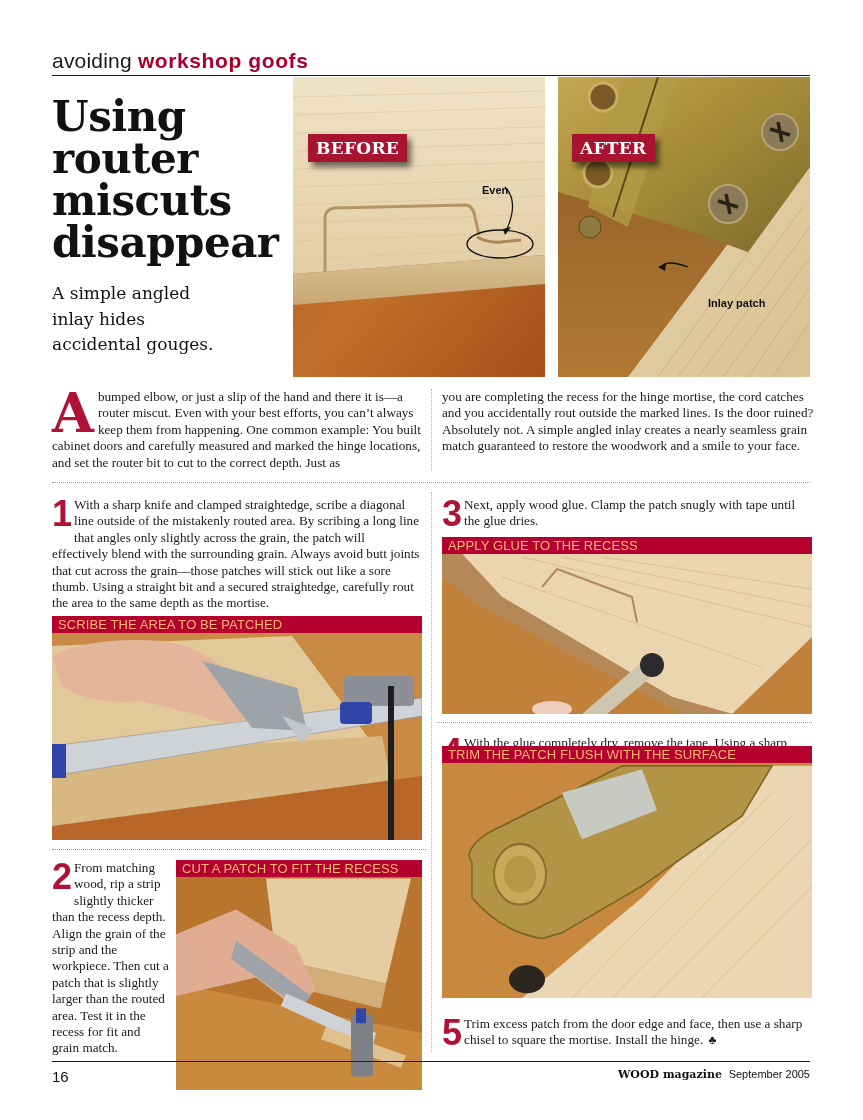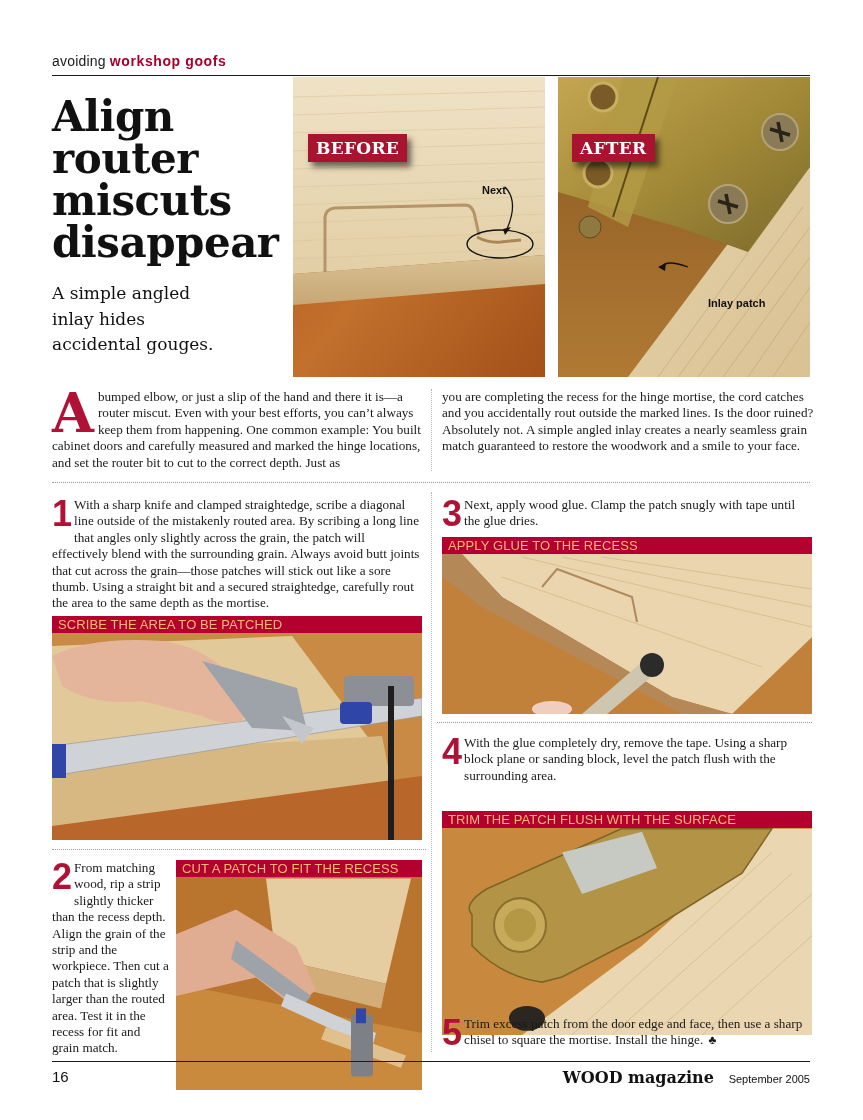--- a/index.html
+++ b/index.html
@@ -2,21 +2,21 @@
 <html><head>
 <meta charset="utf-8">
 <style>
   * { box-sizing: border-box; margin: 0; padding: 0; }
   html, body { width: 863px; height: 1120px; background: #ffffff; overflow: hidden; }
   body { position: relative; font-family: "Liberation Serif", serif; color: #1a1a1a; }
 
   .abs { position: absolute; }
 
   
-  .section-head { left: 52px; top: 48px; font-family: "Liberation Sans", sans-serif; font-size: 14px; line-height: 26px; letter-spacing: 0.2px; white-space: nowrap; }
+  .section-head { left: 52px; top: 48px; font-family: "Liberation Sans", sans-serif; font-size: 21px; line-height: 26px; letter-spacing: 0.2px; white-space: nowrap; }
   .section-head .light { color: #1a1a1a; font-weight: normal; }
   .section-head .bold { color: #a8002c; font-weight: bold; letter-spacing: 0.6px; }
   .head-rule { left: 52px; top: 75px; width: 758px; height: 1px; background: #1a1a1a; }
 
   
   .title { left: 52px; top: 96px; width: 240px; font-family: "DejaVu Serif", serif; font-weight: bold; font-size: 42px; line-height: 42px; color: #111; letter-spacing: -0.5px; }
   .subtitle { left: 52px; top: 281px; width: 235px; font-family: "DejaVu Serif", serif; font-size: 17px; line-height: 25.5px; color: #111; }
 
   
   .photo { overflow: hidden; }
@@ -35,34 +35,34 @@
   .vdots { width: 0; border-left: 1px dotted #b5b5b5; }
   .hdots { height: 0; border-top: 1px dotted #9a9a9a; }
 
   
   .capbar { position: absolute; left: 0; top: 0; right: 0; height: 17px; background: #b3002f; color: #fdba74; font-family: "Liberation Sans", sans-serif; font-size: 13px; line-height: 17px; padding-left: 6px; letter-spacing: 0.1px; white-space: nowrap; z-index: 2; }
 
   
   .foot-rule { left: 52px; top: 1061px; width: 758px; height: 1px; background: #1a1a1a; }
   .page-num { left: 52px; top: 1068px; font-family: "Liberation Sans", sans-serif; font-size: 15px; color: #111; }
   .foot-right { right: 53px; top: 1068px; font-size: 11px; color: #111; white-space: nowrap; }
-  .foot-right .mag { font-family: "DejaVu Serif", serif; font-weight: bold; font-size: 16px; margin-right: 12px; }
+  .foot-right .mag { font-family: "DejaVu Serif", serif; font-weight: bold; font-size: 11px; margin-right: 4px; }
   .foot-right .date { font-family: "Liberation Sans", sans-serif; font-size: 11px; }
 </style>
 </head>
 <body>
 
 <div class="abs section-head">
   <span class="light">avoiding</span>
   <span class="bold">workshop goofs</span>
 </div>
 <div class="abs head-rule"></div>
 
 <div class="abs title">
-  <div>Align</div>
+  <div>Using</div>
   <div>router</div>
   <div>miscuts</div>
   <div>disappear</div>
 </div>
 <div class="abs subtitle">
   <div>A simple angled</div>
   <div>inlay hides</div>
   <div>accidental gouges.</div>
 </div>
 
@@ -98,21 +98,21 @@
       <line x1="0" y1="164" x2="252" y2="155"></line>
         <line x1="0" y1="182" x2="252" y2="171"></line>
     </g>
     <path d="M32,195 L32,140 Q33,132 42,131 L172,128 Q180,128 182,140 L186,158" fill="none" stroke="#b59468" stroke-width="3"></path>
     <path d="M184,160 Q195,166 208,165 L228,163" fill="none" stroke="#a98758" stroke-width="3"></path>
     <ellipse cx="207" cy="167" rx="33" ry="14" fill="none" stroke="#111" stroke-width="1.4"></ellipse>
     <path d="M212,110 Q226,124 214,152" fill="none" stroke="#111" stroke-width="1.3"></path>
     <polygon points="210,152 218,150 212,158" fill="#111"></polygon>
   </svg>
   <div class="badge" style="left:15px; top:24px;">BEFORE</div>
-  <div class="callout" style="left:189px; top:107px;">Next</div>
+  <div class="callout" style="left:189px; top:107px;">Even</div>
 </div>
 
 <div class="abs photo" style="left:558px; top:77px; width:252px; height:300px;">
   <svg viewBox="0 0 252 300" preserveAspectRatio="none">
     <defs>
       <linearGradient id="abg" x1="0" y1="0" x2="0" y2="1">
         <stop offset="0" stop-color="#8a5a22"></stop>
         <stop offset="1" stop-color="#b07934"></stop>
       </linearGradient>
       <linearGradient id="ahinge" x1="0" y1="0" x2="1" y2="1">
@@ -231,21 +231,21 @@
     <ellipse cx="110" cy="172" rx="20" ry="8" fill="#f1cdbd"></ellipse>
   </svg>
 </div>
 
 <div class="abs hdots" style="left:437px; top:722px; width:375px;"></div>
 
 <div class="abs body" style="left:442px; top:735px; width:372px;">
   <span class="stepnum">4</span>
   <span>With the glue completely dry, remove the tape. Using a sharp block plane or sanding block, level the patch flush with the surrounding area.</span>
 </div>
-<div class="abs photo" style="left:442px; top:811px; width:370px; height:224px;">
+<div class="abs photo" style="left:442px; top:746px; width:370px; height:252px;">
   <div class="capbar">TRIM THE PATCH FLUSH WITH THE SURFACE</div>
   <svg viewBox="0 0 370 216" preserveAspectRatio="none">
     <rect width="370" height="216" fill="#c8893f"></rect>
     <polygon points="80,216 200,130 330,17 370,17 370,216" fill="#ead7b2"></polygon>
     <g stroke="#d4bb8f" stroke-width="0.8">
       <line x1="130" y1="216" x2="330" y2="40"></line>
         <line x1="170" y1="216" x2="350" y2="60"></line>
       <line x1="210" y1="216" x2="370" y2="80"></line>
         <line x1="260" y1="216" x2="370" y2="120"></line>
     </g>

